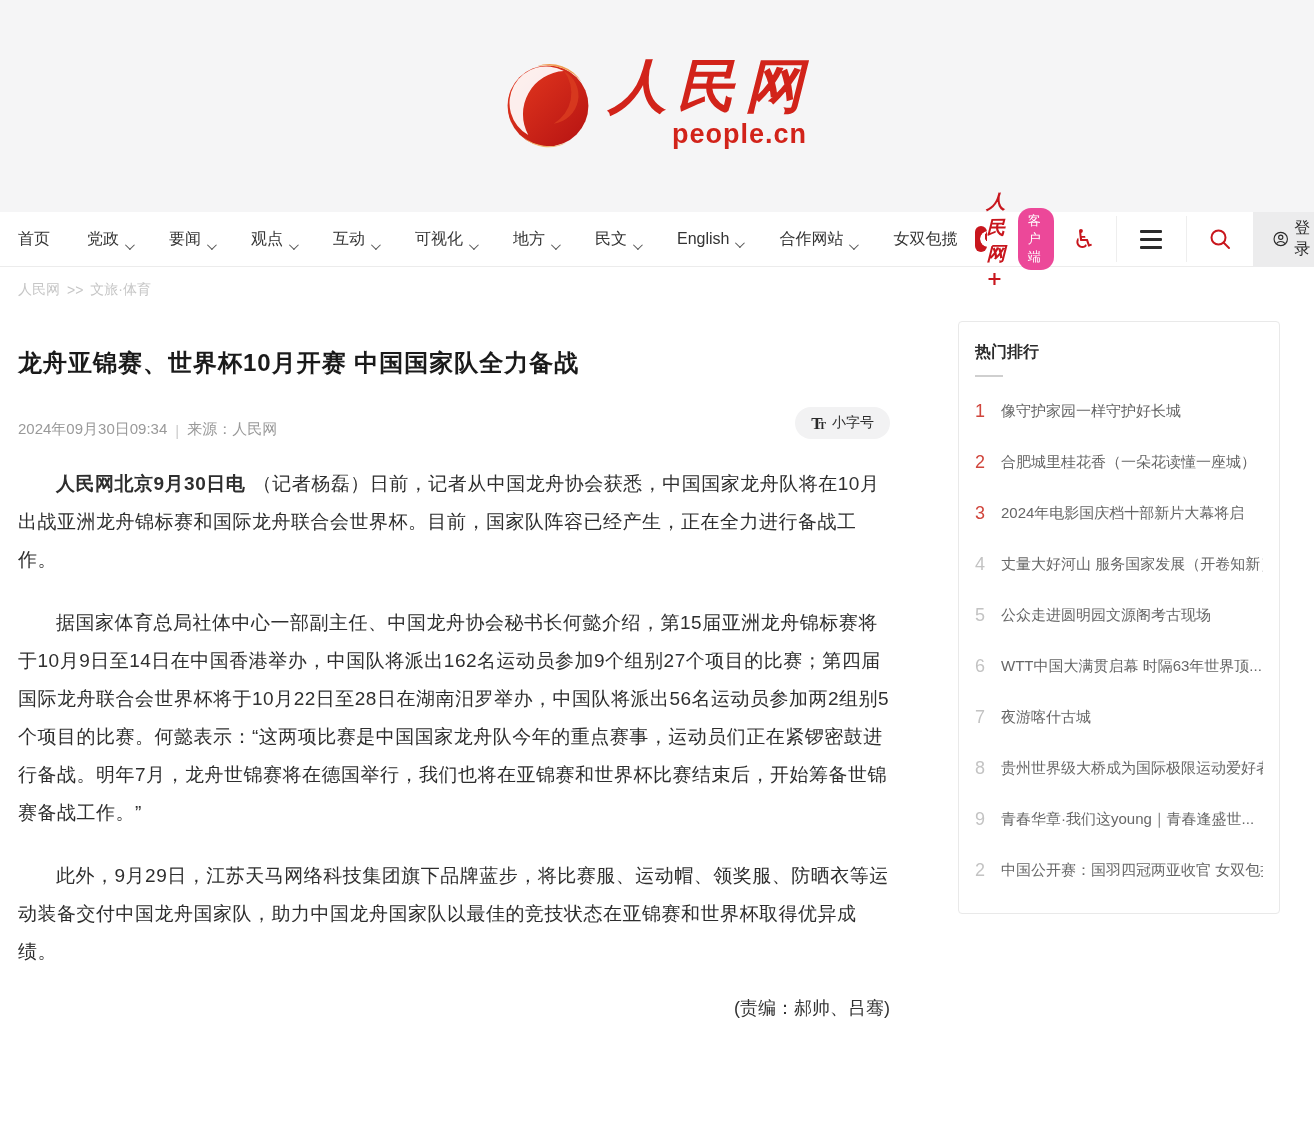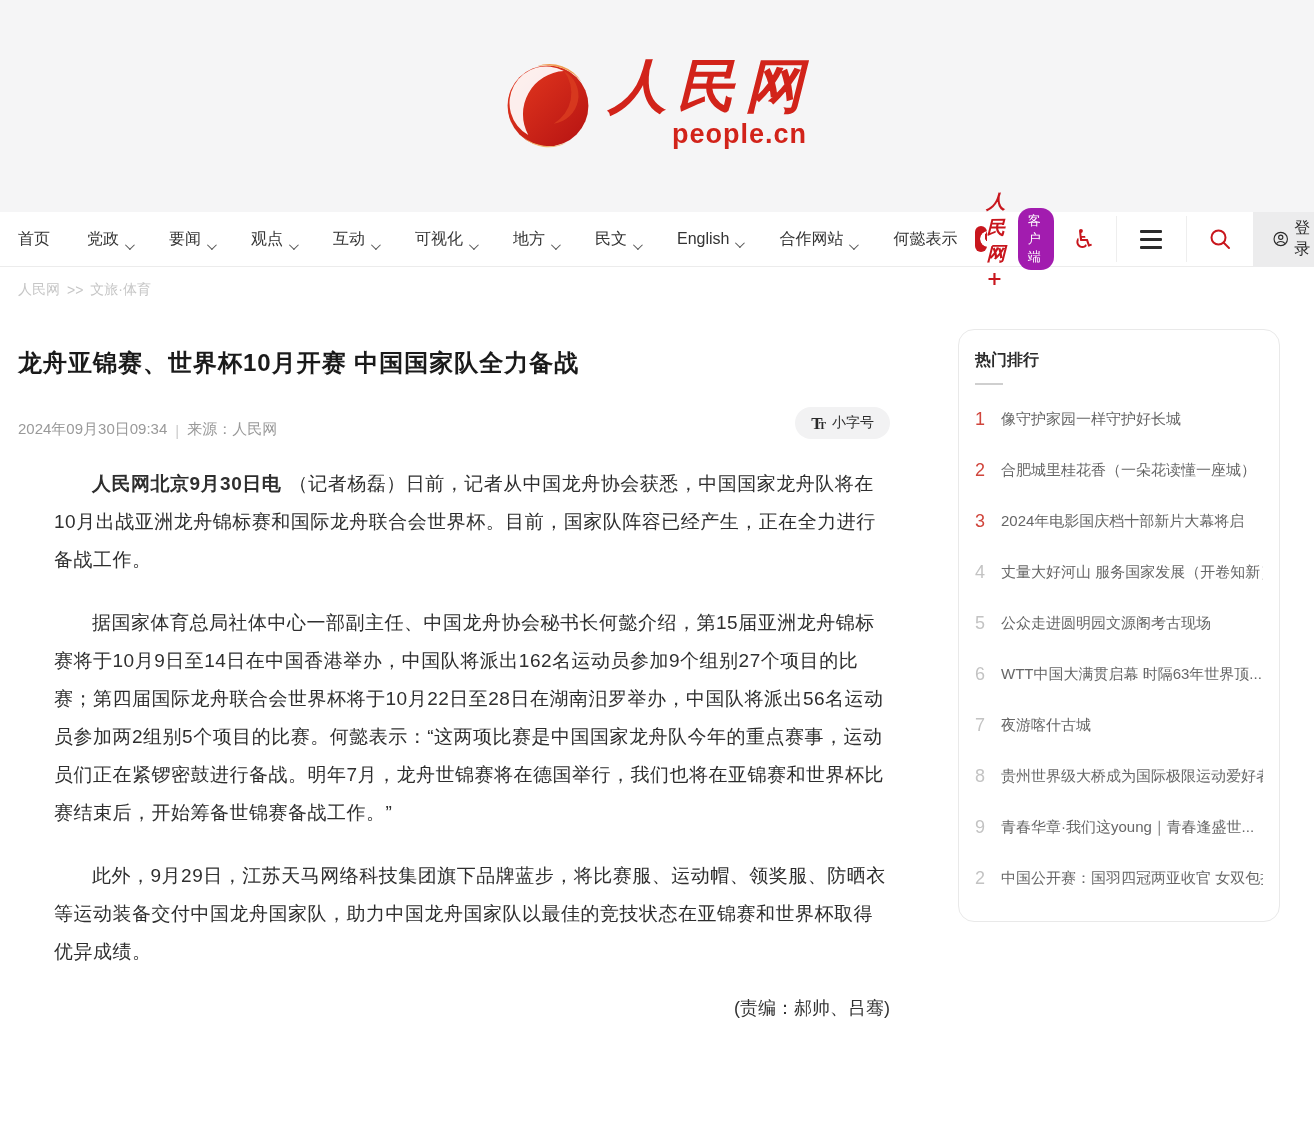--- a/index.html
+++ b/index.html
@@ -21,21 +21,21 @@
   .navbar { height:55px; background:#fff; border-bottom:1px solid #ececec; display:flex; align-items:center; padding:0 0 0 18px; }
   .nav-left { display:flex; align-items:center; gap:37px; }
   .nav-item { display:flex; align-items:flex-end; gap:6px; font-size:16px; color:#333; cursor:pointer; white-space:nowrap; }
   .caret { width:7px; height:7px; border-right:1.5px solid #555; border-bottom:1.5px solid #555; transform:rotate(45deg) translateY(-2px); display:inline-block; }
   .nav-right { margin-left:auto; display:flex; align-items:center; height:100%; }
   .client-badge { display:flex; align-items:center; margin-left:18px; cursor:pointer; }
   .client-logo { width:26px; height:26px; background:#c8161d; border-radius:6px; position:relative; }
   .client-logo::after { content:""; position:absolute; left:5px; top:5px; width:16px; height:16px; border-radius:50%; background:#fff;
       -webkit-mask:radial-gradient(circle at 65% 35%, transparent 0 38%, #000 40%); mask:radial-gradient(circle at 65% 35%, transparent 0 38%, #000 40%); }
   .client-brand { font-family:"DejaVu Serif","Liberation Serif",serif; font-style:italic; font-weight:bold; font-size:19px; color:#c8161d; }
-  .client-pill { background:#a21caf; color:#fff; font-size:13px; border-radius:13px; padding:4px 10px; }
+  .client-pill { background:#ec4899; color:#fff; font-size:13px; border-radius:13px; padding:4px 10px; }
   .wheelchair { color:#c8161d; font-size:26px; margin:0 20px 0 18px; cursor:pointer; line-height:1; }
   .hamburger { display:flex; flex-direction:column; gap:5px; margin:0 24px; cursor:pointer; }
   .hamburger i { display:block; width:22px; height:3px; background:#2b2b2b; border-radius:1px; }
   .nav-divider { width:1px; height:46px; background:#eeeeee; }
   .search-btn { margin:0 22px; cursor:pointer; display:flex; align-items:center; }
   .login-block { background:#ececed; height:55px; display:flex; align-items:center; gap:6px; padding:0 20px; cursor:pointer; margin-right:27px; }
   .login-label { font-size:16px; color:#2b2b2b; }
 
   
   .breadcrumb { padding:14px 18px 10px; font-size:14px; color:#c6c6c6; display:flex; gap:7px; align-items:center; }
@@ -49,32 +49,32 @@
   
   .art-title { font-size:24px; font-weight:bold; color:#1a1a1a; margin-top:38px; letter-spacing:1px; }
   .art-meta { display:flex; align-items:flex-end; margin-top:28px; font-size:15px; color:#999; }
   .meta-sep { margin:0 8px; color:#ccc; }
   .meta-src-label { color:#999; }
   .meta-src { color:#999; text-decoration:none; cursor:pointer; }
   .fontsize-btn { margin-left:auto; background:#f2f2f3; border:none; border-radius:17px; padding:7px 16px; font-size:14px; color:#2b2b2b; cursor:pointer; display:flex; align-items:flex-end; gap:6px; }
   .tt-big { font-family:"Liberation Serif",serif; font-weight:bold; font-size:17px; line-height:1; }
   .tt-small { font-family:"Liberation Serif",serif; font-weight:bold; font-size:11px; line-height:1.2; margin-left:-4px; }
 
-  .art-body { margin-top:26px;margin-left:36px; }
+  .art-body { margin-top:26px; }
   .art-body p { font-size:19px; line-height:38px; color:#2e2e2e; text-indent:2em; margin-bottom:25px; letter-spacing:0.5px; }
   .art-body p strong { margin-right:0.4em; }
 
   .editor-line { text-align:right; font-size:18px; color:#333; margin-top:6px; }
 
   .share-row { display:flex; align-items:center; justify-content:flex-end; gap:10px; margin-top:34px; margin-bottom:60px; }
   .share-text { font-size:18px; color:#4a4a4a; }
   .share-pill { width:58px; height:30px; border-radius:16px; background:#f2f2f3; border:none; display:flex; align-items:center; justify-content:center; cursor:pointer; }
 
   
-  .side-box { border:1px solid #e9e9e9; border-radius:16px; margin-top:20px; padding:20px 16px 18px; }
+  .side-box { border:1px solid #e9e9e9; border-radius:4px; margin-top:12px; padding:20px 16px 18px; }
   .side-title { font-size:16px; font-weight:bold; color:#2b2b2b; }
   .side-title-bar { width:28px; height:2px; background:#cfcfcf; margin-top:12px; }
   .side-list { list-style:none; margin-top:8px; }
   .side-item { display:flex; align-items:flex-start; gap:12px; padding:16px 0 15px; cursor:pointer; }
   .rank { font-size:18px; line-height:20px; color:#c3c3c3; min-width:14px; text-align:left; }
   .rank.hot-rank { color:#d0453c; }
   .side-text { font-size:15px; color:#666; line-height:20px; white-space:nowrap; overflow:hidden; }
 
   svg { display:block; }
 </style>
@@ -150,21 +150,21 @@
         <span>English</span>
         <span class="caret"></span>
       </div>
 
       <div class="nav-item">
         <span>合作网站</span>
         <span class="caret"></span>
       </div>
 
       <div class="nav-item">
-        <span>何懿表示</span>
+        <span>女双包揽</span>
 
       </div>
     </div>
   <div class="nav-right">
     <div class="client-badge">
       <span class="client-logo"></span>
       <span class="client-brand">人民网+</span>
       <span class="client-pill">客户端</span>
     </div>
     <span class="wheelchair">♿</span>

